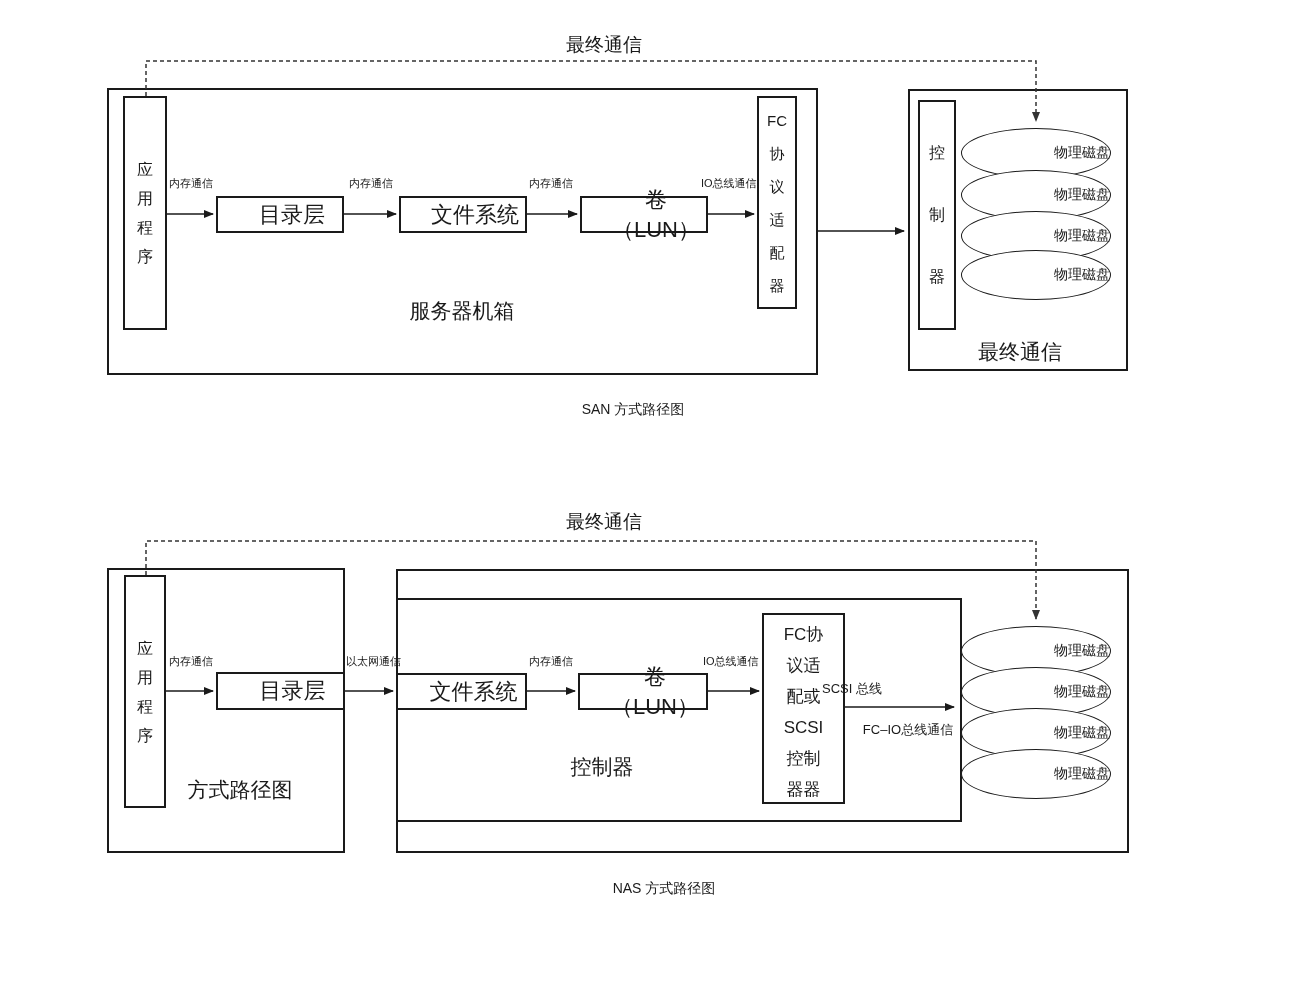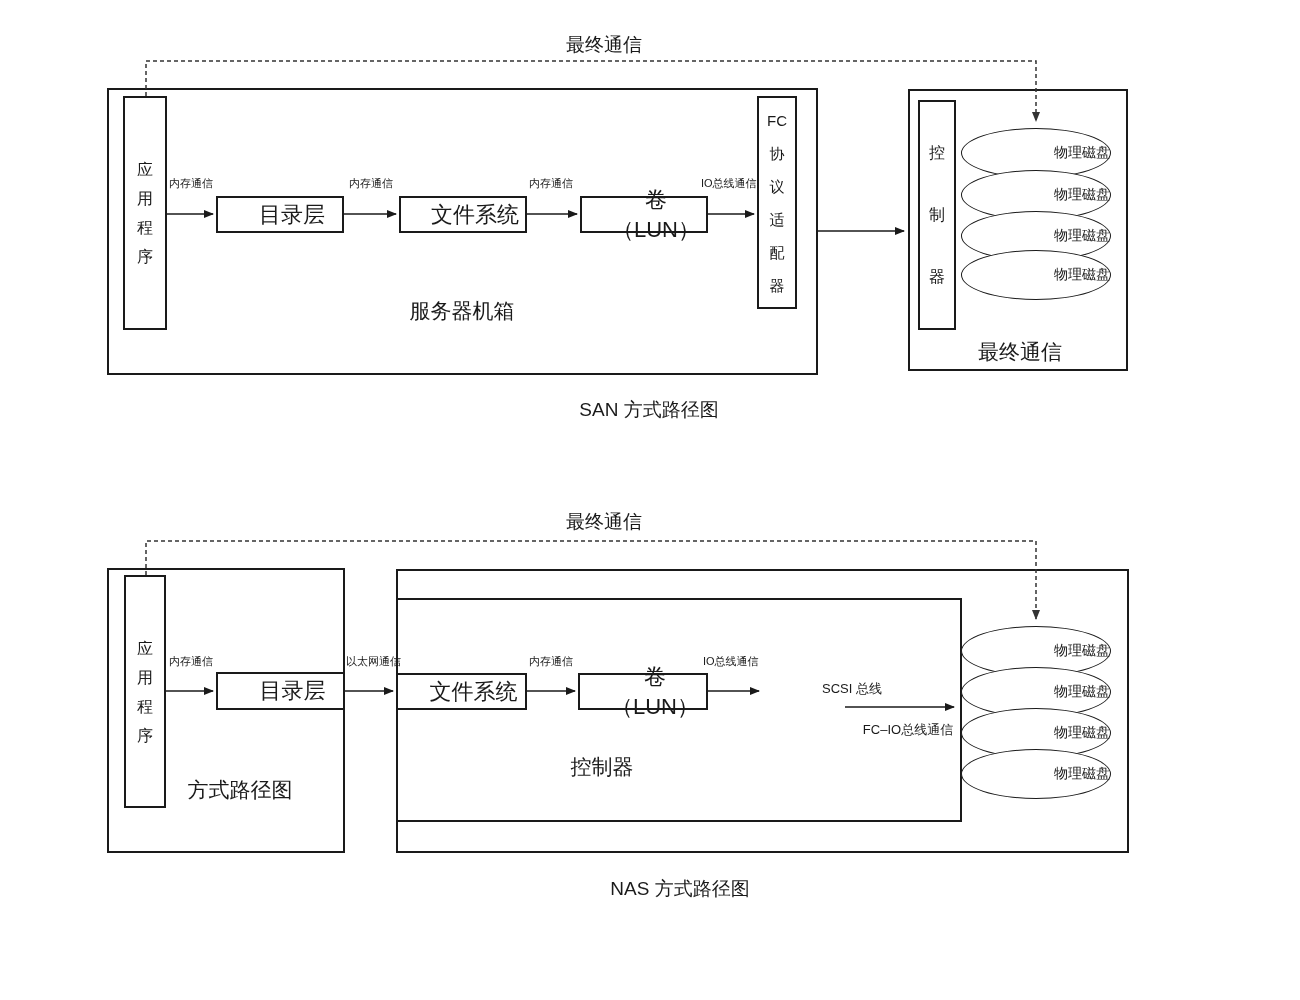--- a/index.html
+++ b/index.html
@@ -9,21 +9,21 @@
   .box{border:2px solid #1a1a1a;background:#ffffff;display:flex;align-items:center;
        justify-content:center;text-align:center;}
   .frame{border:2px solid #1a1a1a;background:#ffffff;}
   .vtext{white-space:pre-line;}
   .ellipse{border:1.5px solid #1a1a1a;border-radius:50%;background:#ffffff;
            display:flex;align-items:center;justify-content:flex-end;}
   .disk-label{font-size:14px;}
   .small-lbl{font-size:11px;line-height:12px;white-space:nowrap;}
   .big-title{font-size:21px;white-space:nowrap;transform:translate(-50%,-50%);}
   .mid-title{font-size:19px;white-space:nowrap;transform:translate(-50%,-50%);margin-left:25px;}
-  .caption{font-size:19px;white-space:nowrap;transform:translate(-50%,-50%);margin-left:16px;}
+  .caption{font-size:14px;white-space:nowrap;transform:translate(-50%,-50%);}
   .bus-lbl{font-size:13px;white-space:nowrap;transform:translate(-50%,-50%);}
   .flow{font-size:22px;padding-left:24px;}
   svg.lines{position:absolute;left:0;top:0;pointer-events:none;}
 </style>
 </head>
 <body>
 
 <div class="canvas">
 
   <div class="abs frame" style="left:107px;top:88px;width:711px;height:287px;"></div>
@@ -87,20 +87,26 @@
 程
 序</div>
 
   <div class="abs box flow" style="left:216px;top:672px;width:129px;height:38px;">目录层</div>
 
   <div class="abs big-title" style="left:240px;top:790px;">方式路径图</div>
 
   <div class="abs box flow" style="left:396px;top:673px;width:131px;height:37px;">文件系统</div>
   <div class="abs box flow" style="left:578px;top:673px;width:130px;height:37px;">卷（LUN）</div>
 
+  <div class="abs box vtext" style="left:762px;top:613px;width:83px;height:191px;font-size:17px;line-height:31px;padding-top:6px;">FC协
+议适
+配或
+SCSI
+控制
+器器</div>
 
   <div class="abs big-title" style="left:558px;top:767px;margin-left:44px;">控制器</div>
 
   <div class="abs small-lbl" style="left:169px;top:655px;">内存通信</div>
   <div class="abs small-lbl" style="left:346px;top:655px;">以太网通信</div>
   <div class="abs small-lbl" style="left:529px;top:655px;">内存通信</div>
   <div class="abs small-lbl" style="left:703px;top:655px;">IO总线通信</div>
 
   <div class="abs bus-lbl" style="left:852px;top:689px;">SCSI 总线</div>
   <div class="abs bus-lbl" style="left:908px;top:730px;">FC–IO总线通信</div>

